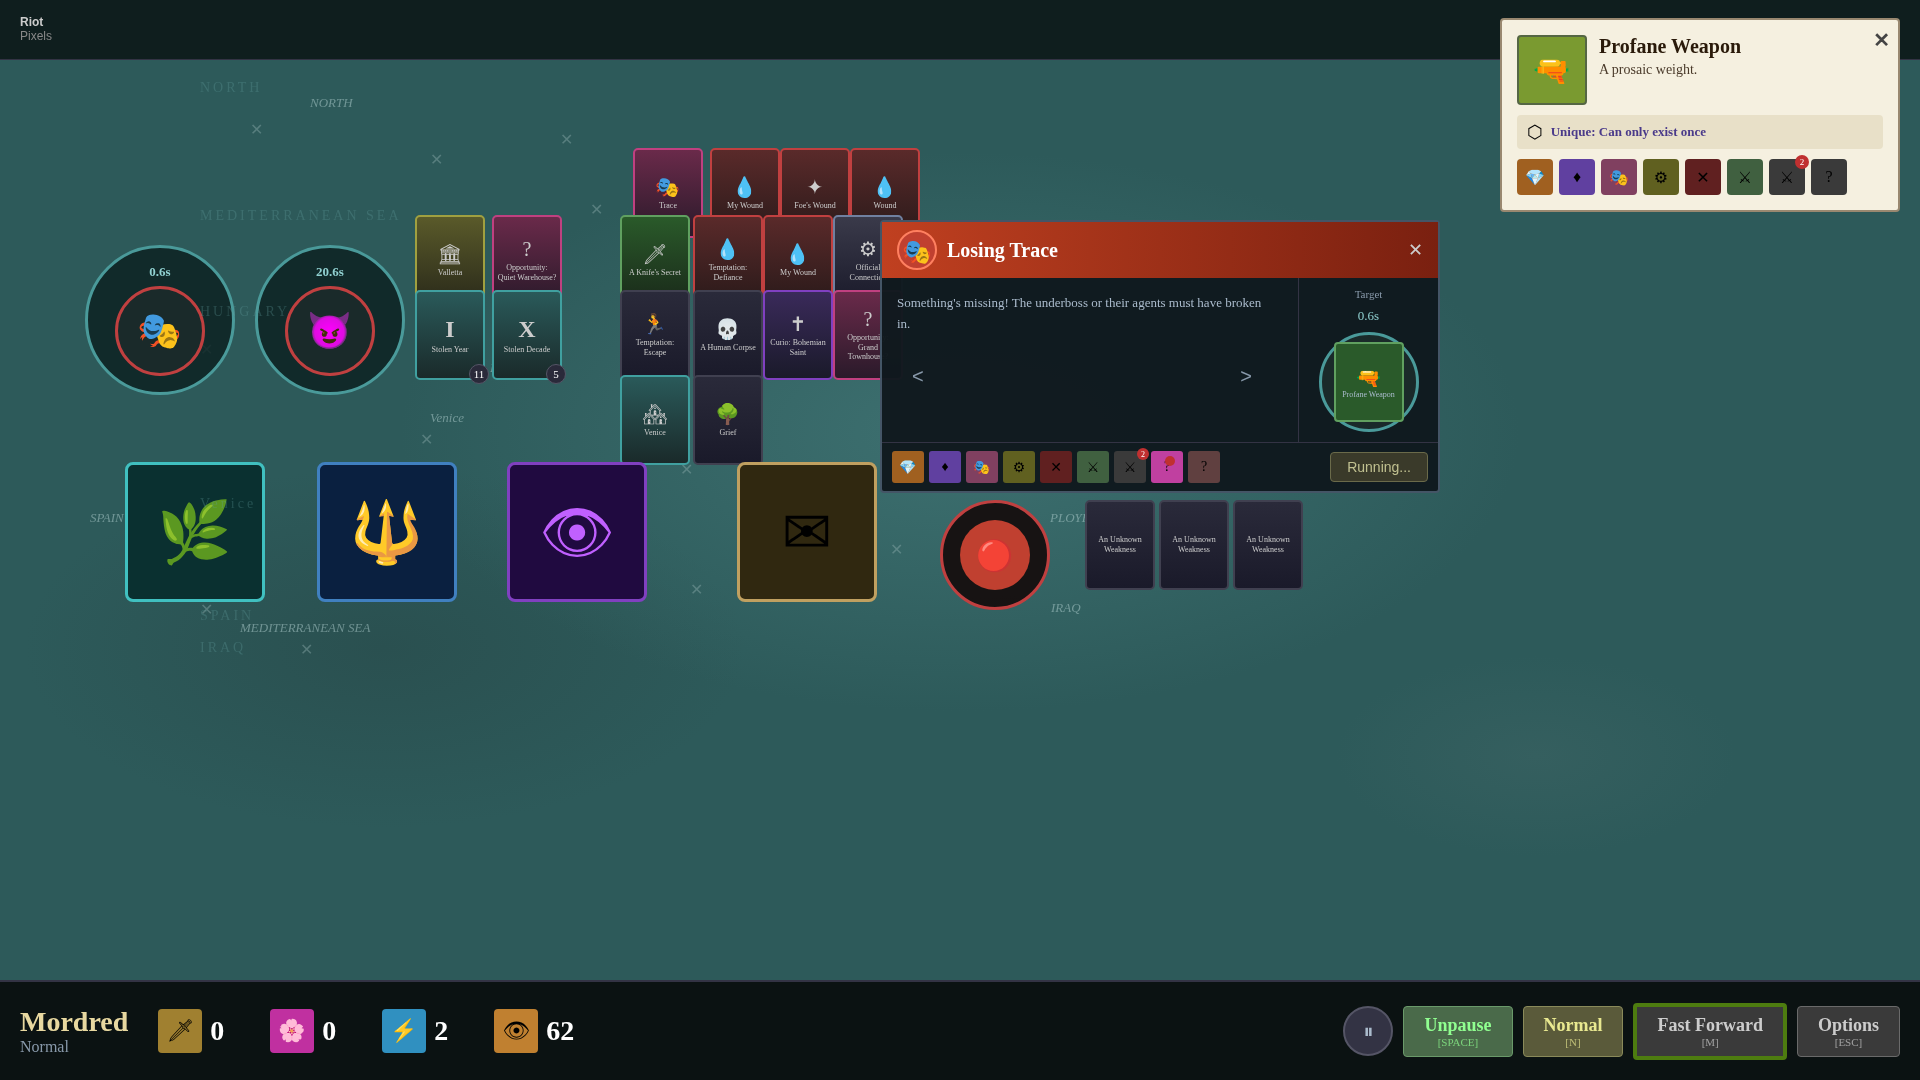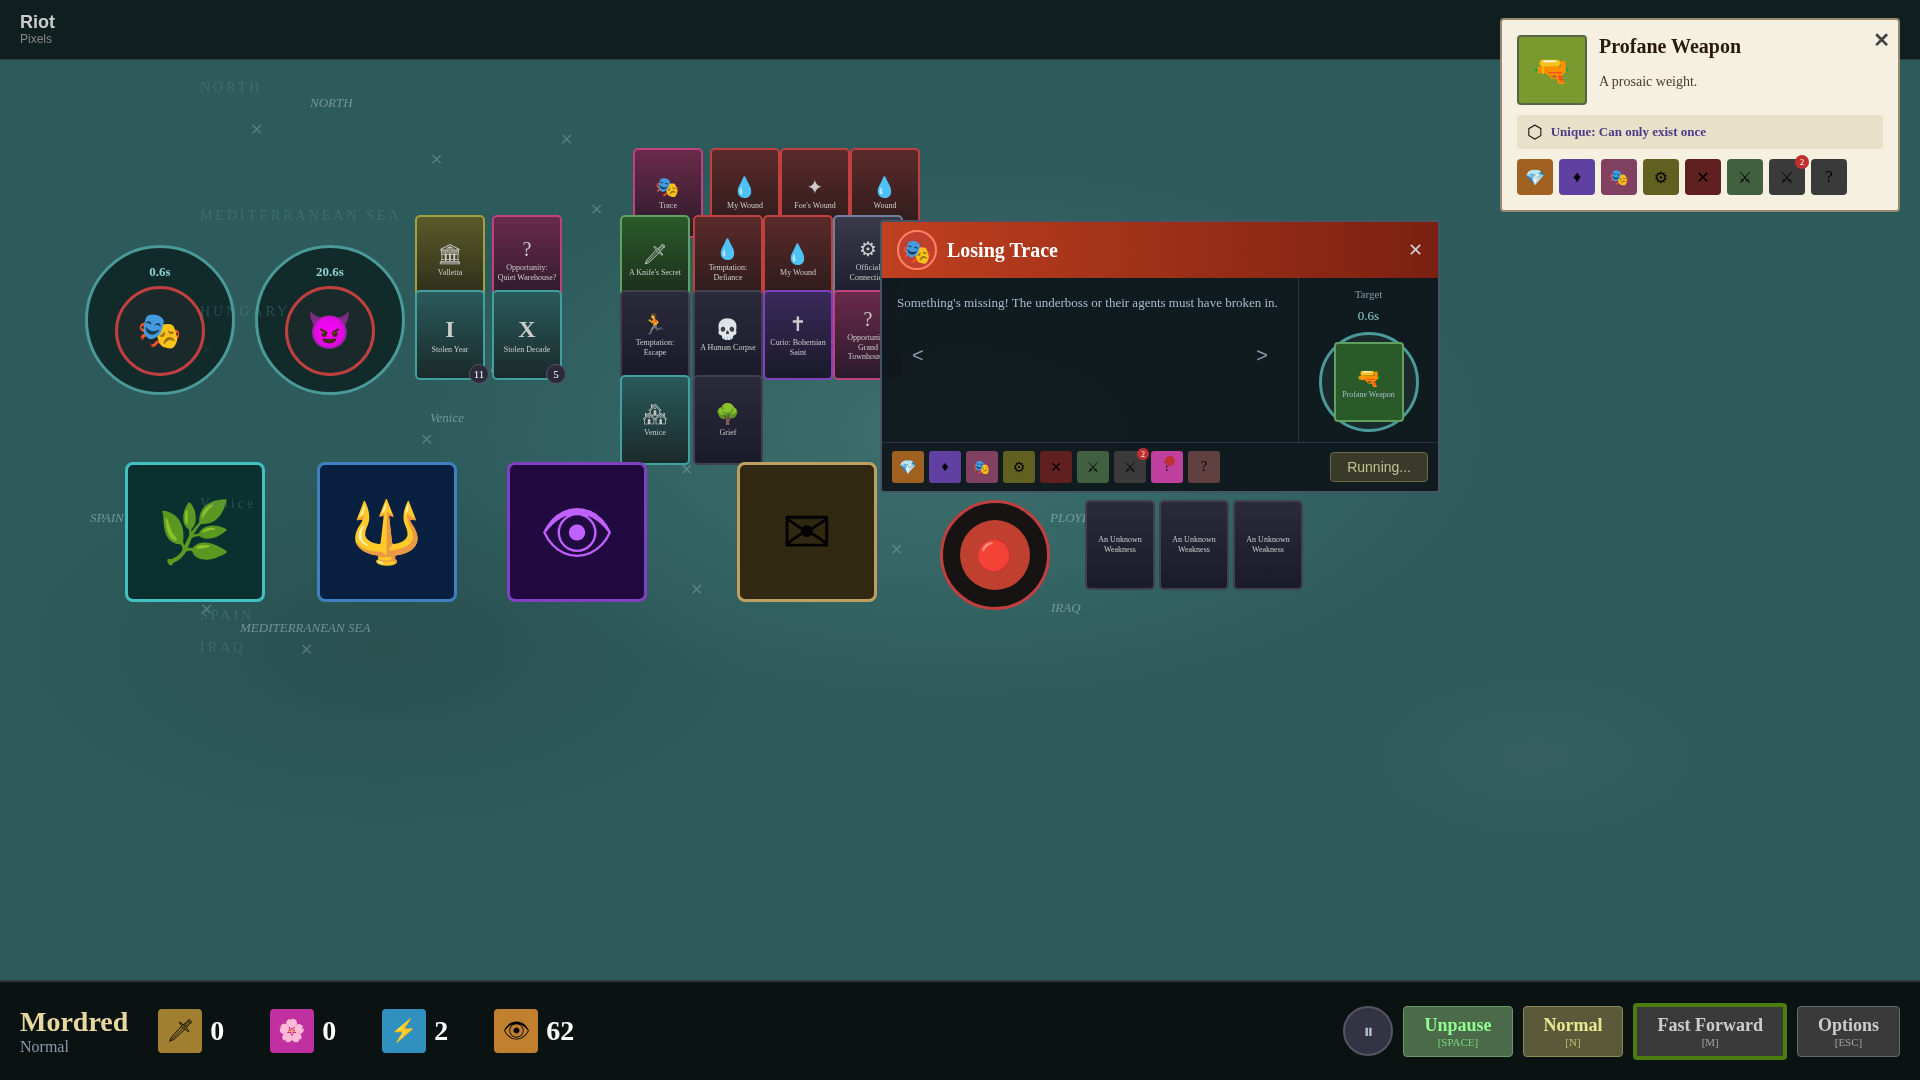--- a/index.html
+++ b/index.html
@@ -55,21 +55,21 @@
       z-index: 10;
     }
 
     #logo {
       display: flex;
       flex-direction: column;
       line-height: 1.1;
     }
     #logo .logo-riot {
       color: #ccc;
-      font-size: 18px;
+      font-size: 12px;
       font-weight: bold;
       font-family: sans-serif;
     }
     #logo .logo-pixels {
       color: #888;
       font-size: 12px;
       font-family: sans-serif;
     }
 
     
@@ -266,21 +266,21 @@
     }
     #tooltip-panel .tp-title {
       font-size: 20px;
       font-weight: bold;
       color: #2a1a0a;
       font-family: serif;
     }
     #tooltip-panel .tp-desc {
       font-size: 14px;
       color: #4a3a2a;
-      margin-top: 16px;
+      margin-top: 4px;
     }
     #tooltip-panel .tp-unique {
       display: flex;
       align-items: center;
       gap: 8px;
       background: #e8e0c8;
       border-radius: 4px;
       padding: 6px 10px;
       margin-bottom: 10px;
     }
@@ -346,21 +346,21 @@
     }
     #lg-close {
       color: #ccc;
       font-size: 18px;
       cursor: pointer;
       background: none;
       border: none;
     }
     #lg-body {
       display: flex;
-      gap: 0;
+      gap: 16px;
     }
     #lg-text-area {
       flex: 1;
       padding: 15px;
     }
     #lg-text {
       color: #aabbcc;
       font-size: 13px;
       line-height: 1.6;
     }

